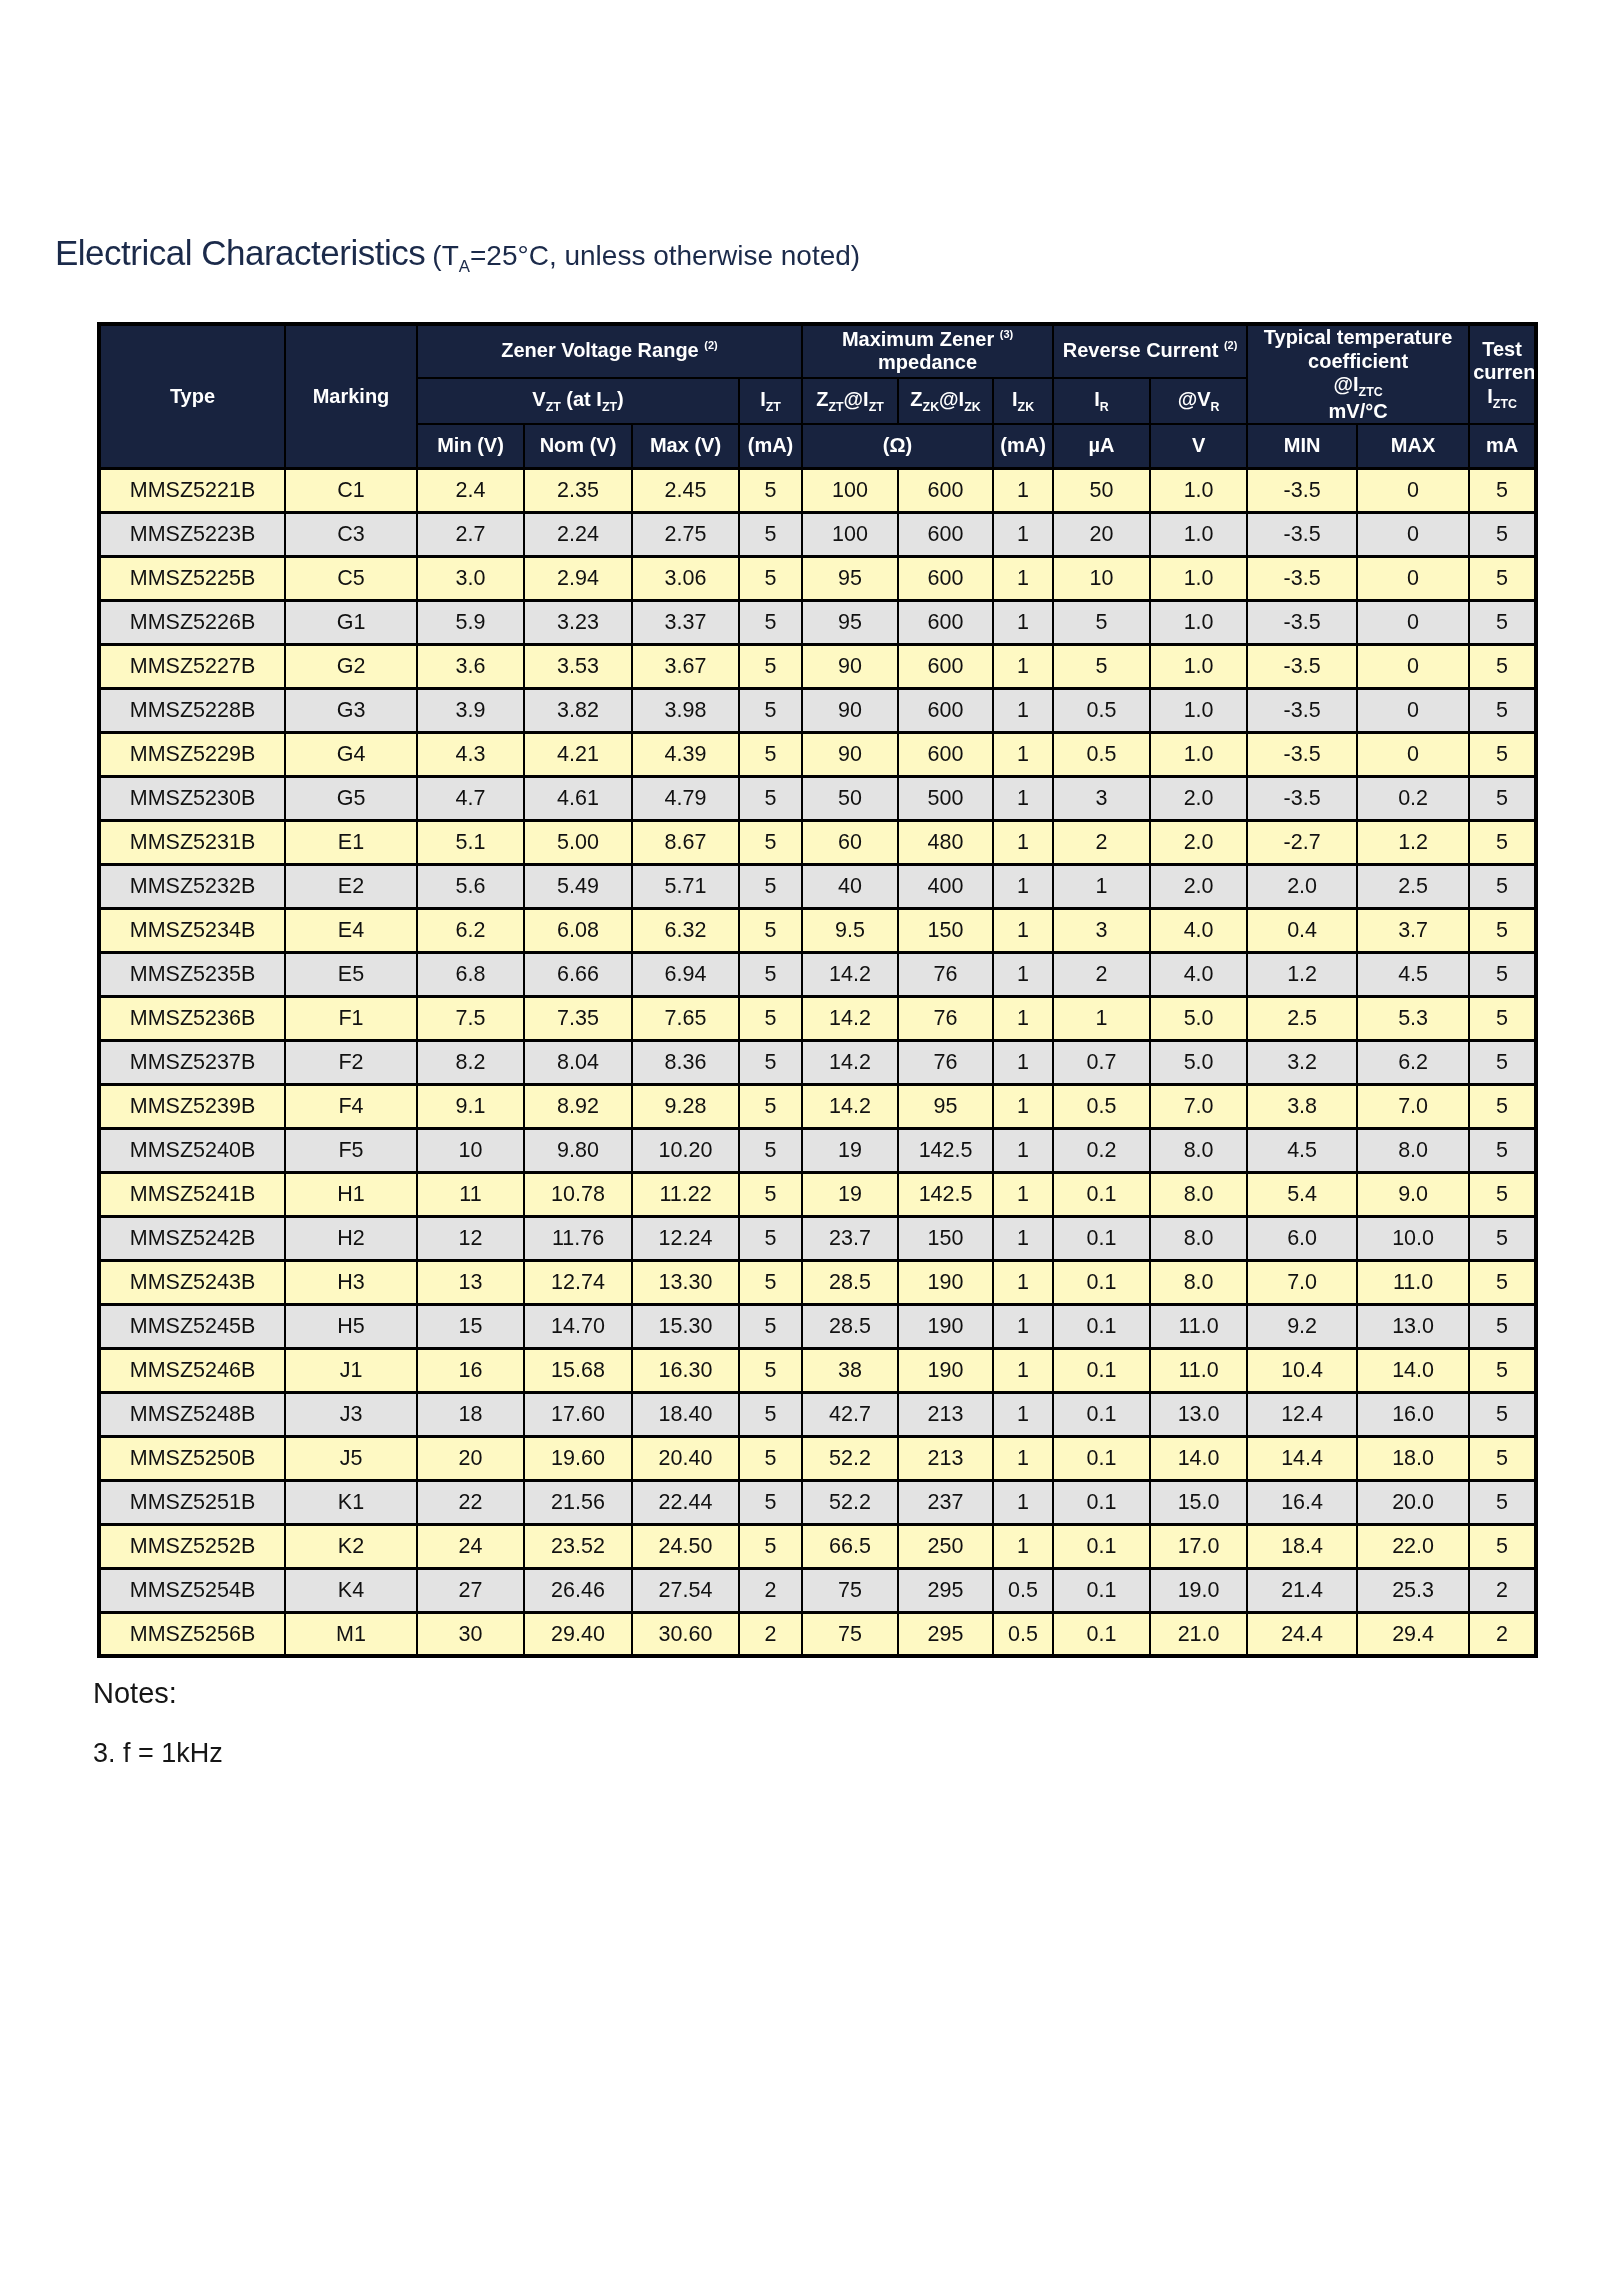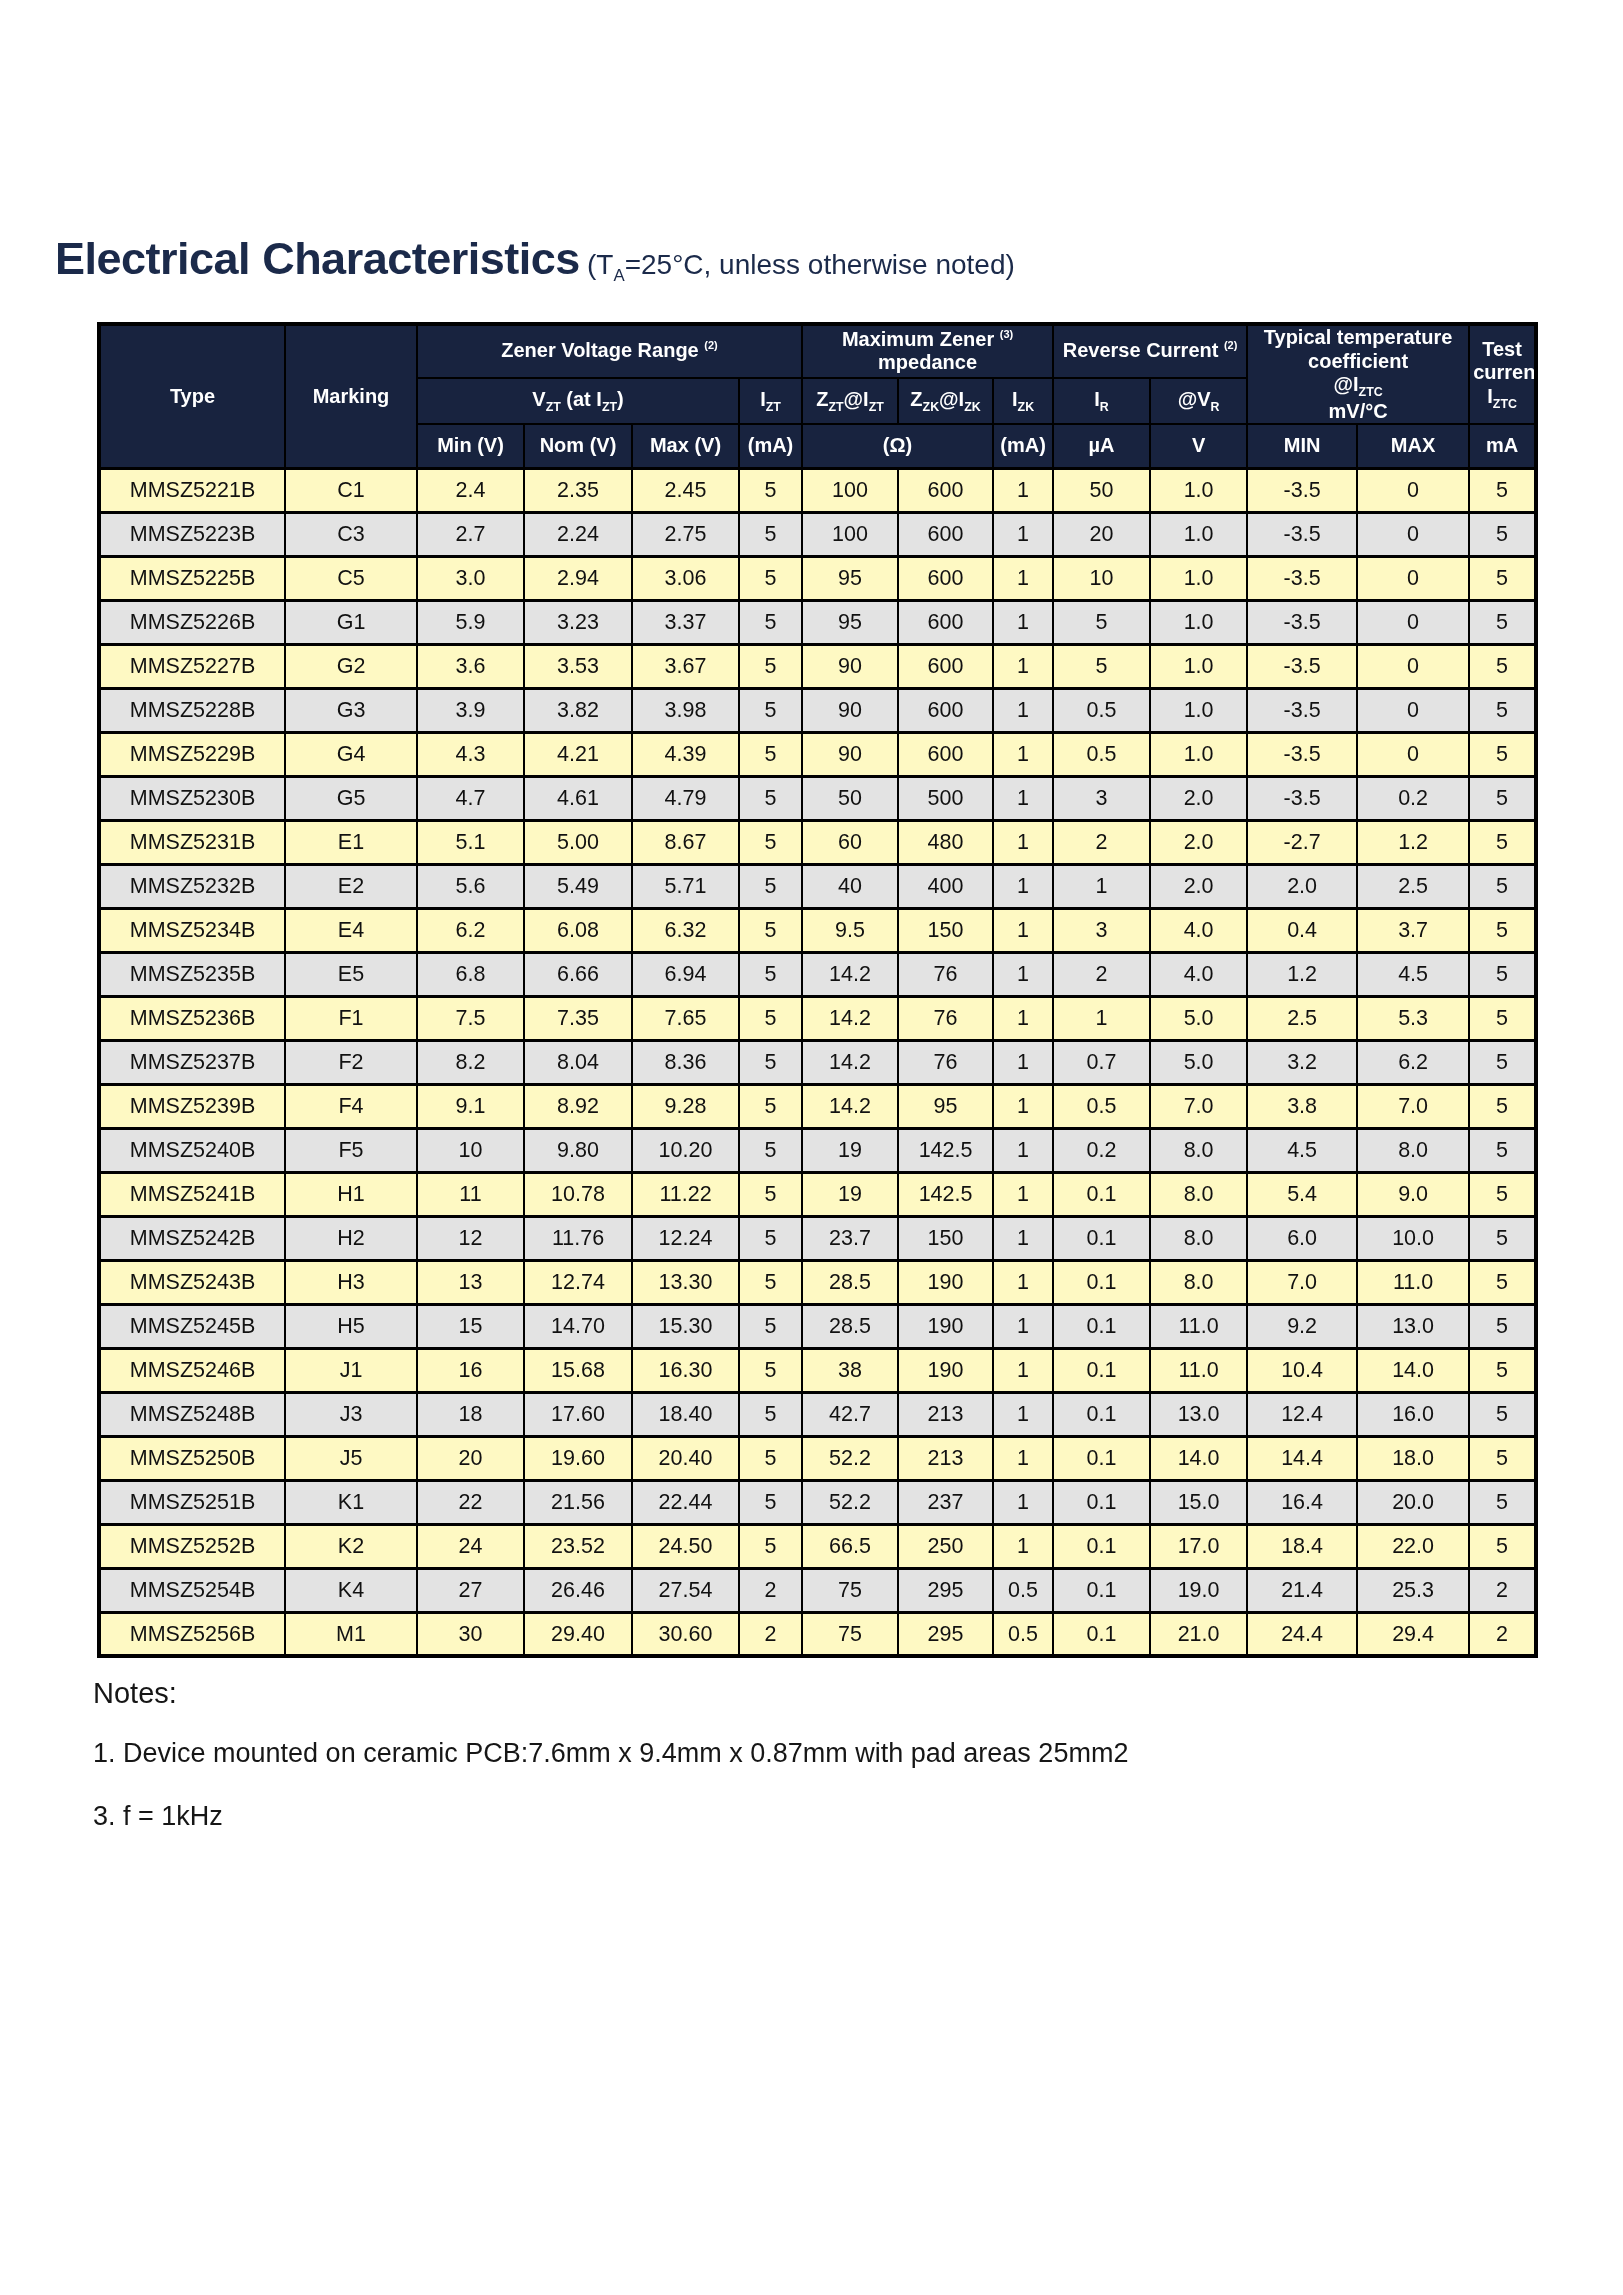--- a/index.html
+++ b/index.html
@@ -1,21 +1,21 @@
 <!DOCTYPE html>
 <html style="--header_bg: #18233f; --stripe_bg: #e3e3e3; --title: #1b2a4a; --border: #000000;font-size:8.2px"><head>
 <meta charset="utf-8">
 <style>
   html,body{margin:0;padding:0;background:#ffffff;}
   .page{position:relative;width:1623px;height:2295px;background:#ffffff;overflow:hidden;
         font-family:"Liberation Sans", sans-serif;}
 
   
   .title{position:absolute;left:55px;top:233px;white-space:nowrap;color:var(--title,#1b2a4a);}
-  .title .main{font-size:45px;font-weight:bold;letter-spacing:-0.5px;}
+  .title .main{font-size:35px;font-weight:normal;letter-spacing:-0.5px;}
   .title .cond{font-size:28px;font-weight:normal;margin-left:7.2px;}
   .title sub{font-size:60%;}
 
   
   table.spec{position:absolute;left:97px;top:322px;width:1439px;border-collapse:collapse;
              table-layout:fixed;border:4.1px solid #000;}
   .spec th,.spec td{border:2px solid #000;text-align:center;vertical-align:middle;
                     padding:0 3.1px;overflow:hidden;}
   .spec thead th{background:var(--header_bg,#18233f);color:#ffffff;font-weight:bold;
                  font-size:20px;line-height:1.18;white-space:pre-line;}
@@ -521,18 +521,17 @@
           <td>21.0</td>
           <td>24.4</td>
           <td>29.4</td>
           <td>2</td>
         </tr>
       </tbody>
   </table>
 
   <div class="notes">
     <div class="heading">Notes:</div>
-    <div class="item">1. Device mounted on ceramic PCB:7.6mm x 9.4mm x 0.87mm with pad areas 25mm2</div>
     <div class="item">3. f = 1kHz</div>
   </div>
 
 </div>
 
 
 </body></html>

